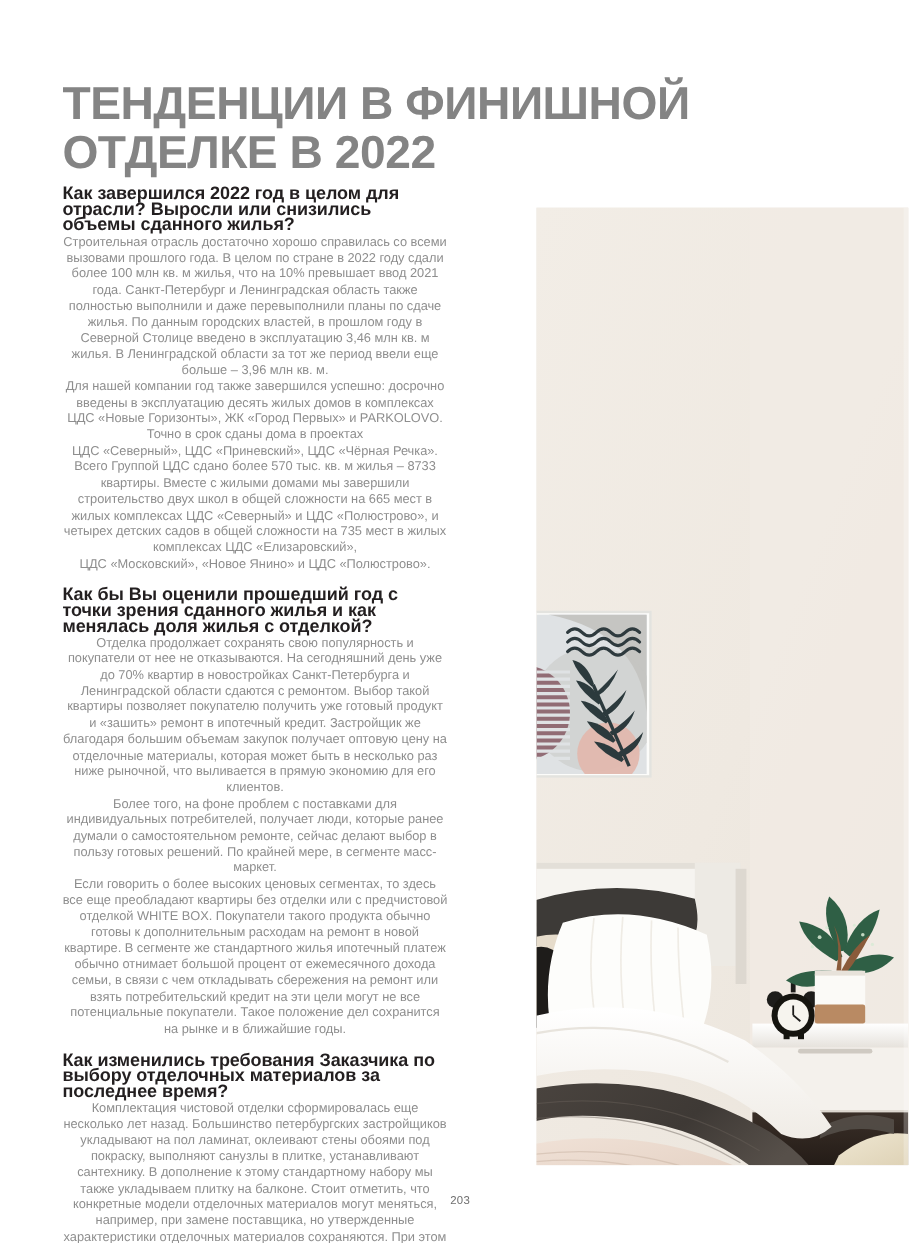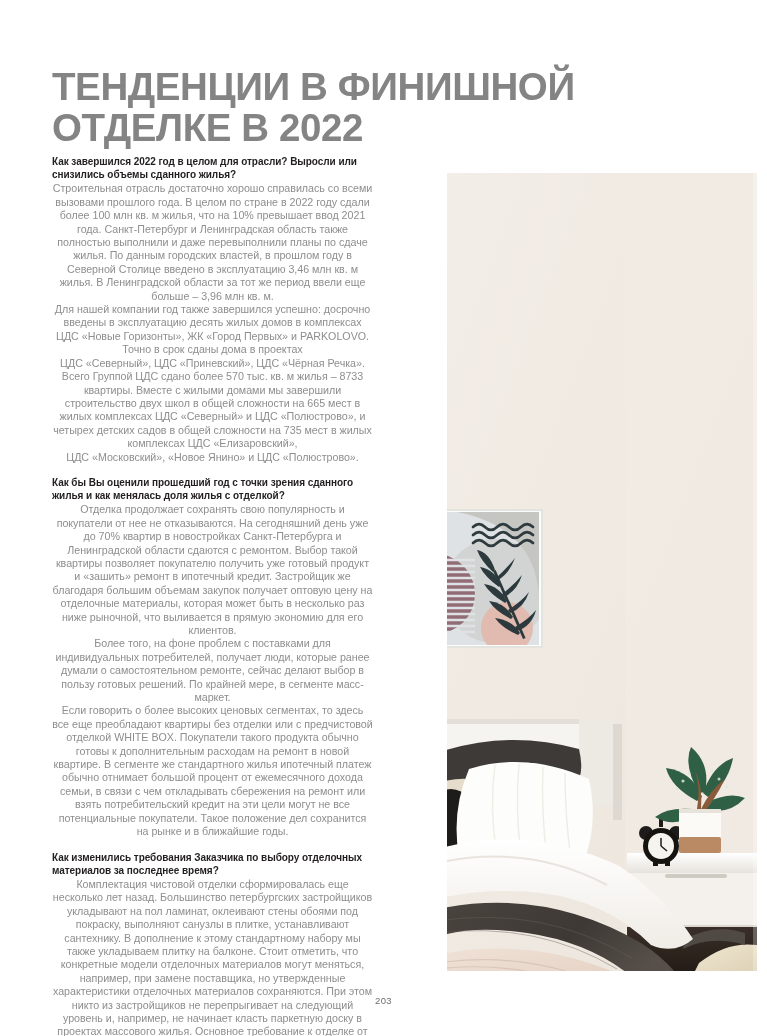--- a/index.html
+++ b/index.html
@@ -44,21 +44,21 @@
     top: 155px;
     width: 321px;
   }
 
   .qa-block { margin-bottom: 12px; }
   .qa-block:last-child { margin-bottom: 0; }
 
   .question {
     color: #231f20;
     font-weight: bold;
-    font-size: 10px;
+    font-size: 15px;
     line-height: 13.2px;
     margin: 0 0 1px 0;
     letter-spacing: -0.05px;
   }
 
   .answer {
     color: #8e8e8e;
     font-size: 10.7px;
     line-height: 13.4px;
     margin: 0;

